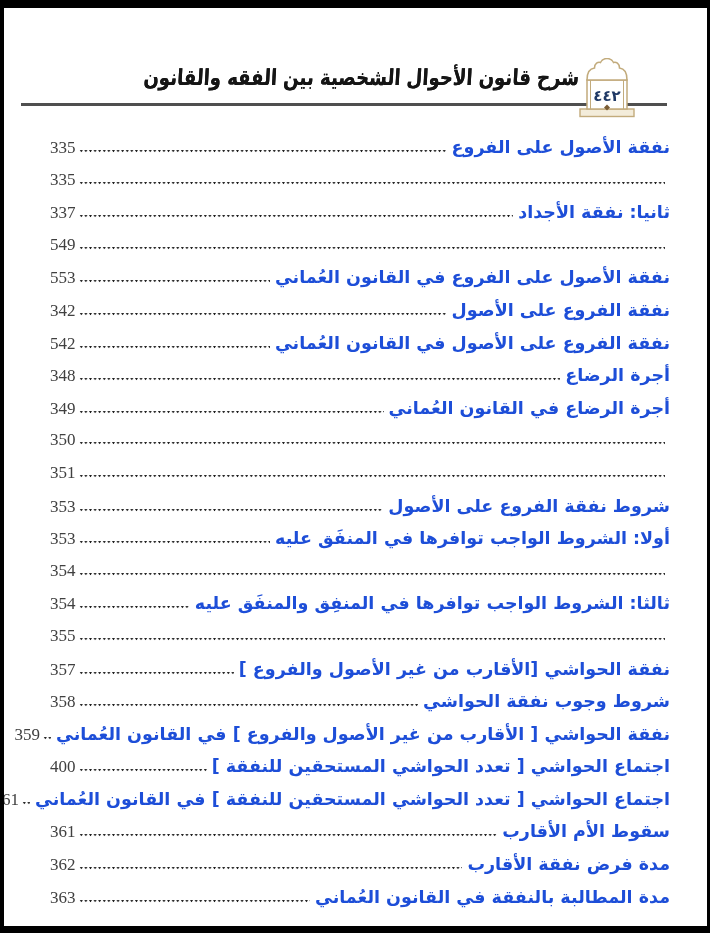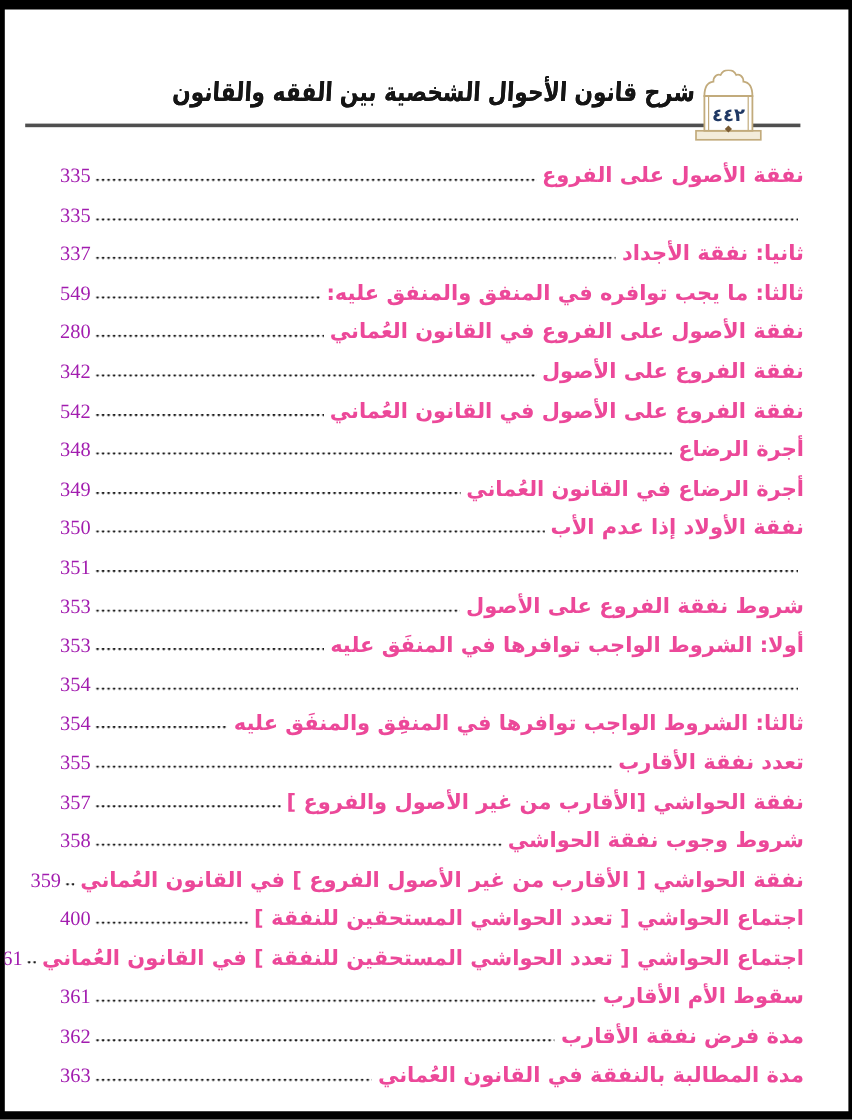--- a/index.html
+++ b/index.html
@@ -53,41 +53,41 @@
   .toc-row {
     display: flex;
     align-items: baseline;
     height: 32.6px;
   }
   .toc-entry-title {
     font-family: "DejaVu Sans", sans-serif;
     font-weight: bold;
     font-size: 17.5px;
     line-height: 32.6px;
-    color: #ec4899;
+    color: #1d4ed8;
     white-space: nowrap;
     transform: scaleY(1.0);
   }
   .dot-leader {
     flex: 1 1 auto;
     min-width: 8px;
     height: 3px;
     margin: 0 5px 0 3px;
     background-image: radial-gradient(circle, #1c1c1c 1.05px, transparent 1.3px);
     background-size: 4.6px 4.6px;
     background-repeat: repeat-x;
     background-position: 0 100%;
   }
   .toc-entry-page {
     direction: ltr;
     unicode-bidi: embed;
     font-family: "Liberation Serif", serif;
     font-size: 17px;
     line-height: 32.6px;
-    color: #a21caf;
+    color: #404040;
     white-space: nowrap;
   }
 </style>
 </head>
 <body>
 
 <div class="page">
 
   <div class="header">
     <div class="book-title">شرح قانون الأحوال الشخصية بين الفقه والقانون</div>
@@ -124,29 +124,28 @@
       <span class="toc-entry-page">335</span>
     </div>
 
     <div class="toc-row">
       <span class="toc-entry-title">ثانيا: نفقة الأجداد</span>
       <span class="dot-leader"></span>
       <span class="toc-entry-page">337</span>
     </div>
 
     <div class="toc-row">
-      <span class="toc-entry-title">ثالثا: ما يجب توافره في المنفق والمنفق عليه:</span>
       <span class="dot-leader"></span>
       <span class="toc-entry-page">549</span>
     </div>
 
     <div class="toc-row">
       <span class="toc-entry-title">نفقة الأصول على الفروع في القانون العُماني</span>
       <span class="dot-leader"></span>
-      <span class="toc-entry-page">280</span>
+      <span class="toc-entry-page">553</span>
     </div>
 
     <div class="toc-row">
       <span class="toc-entry-title">نفقة الفروع على الأصول</span>
       <span class="dot-leader"></span>
       <span class="toc-entry-page">342</span>
     </div>
 
     <div class="toc-row">
       <span class="toc-entry-title">نفقة الفروع على الأصول في القانون العُماني</span>
@@ -160,21 +159,20 @@
       <span class="toc-entry-page">348</span>
     </div>
 
     <div class="toc-row">
       <span class="toc-entry-title">أجرة الرضاع في القانون العُماني</span>
       <span class="dot-leader"></span>
       <span class="toc-entry-page">349</span>
     </div>
 
     <div class="toc-row">
-      <span class="toc-entry-title">نفقة الأولاد إذا عدم الأب</span>
       <span class="dot-leader"></span>
       <span class="toc-entry-page">350</span>
     </div>
 
     <div class="toc-row">
       <span class="dot-leader"></span>
       <span class="toc-entry-page">351</span>
     </div>
 
     <div class="toc-row">
@@ -194,39 +192,38 @@
       <span class="toc-entry-page">354</span>
     </div>
 
     <div class="toc-row">
       <span class="toc-entry-title">ثالثا: الشروط الواجب توافرها في المنفِق والمنفَق عليه</span>
       <span class="dot-leader"></span>
       <span class="toc-entry-page">354</span>
     </div>
 
     <div class="toc-row">
-      <span class="toc-entry-title">تعدد نفقة الأقارب</span>
       <span class="dot-leader"></span>
       <span class="toc-entry-page">355</span>
     </div>
 
     <div class="toc-row">
       <span class="toc-entry-title">نفقة الحواشي [الأقارب من غير الأصول والفروع ]</span>
       <span class="dot-leader"></span>
       <span class="toc-entry-page">357</span>
     </div>
 
     <div class="toc-row">
       <span class="toc-entry-title">شروط وجوب نفقة الحواشي</span>
       <span class="dot-leader"></span>
       <span class="toc-entry-page">358</span>
     </div>
 
     <div class="toc-row">
-      <span class="toc-entry-title">نفقة الحواشي [ الأقارب من غير الأصول الفروع ] في القانون العُماني</span>
+      <span class="toc-entry-title">نفقة الحواشي [ الأقارب من غير الأصول والفروع ] في القانون العُماني</span>
       <span class="dot-leader"></span>
       <span class="toc-entry-page">359</span>
     </div>
 
     <div class="toc-row">
       <span class="toc-entry-title">اجتماع الحواشي [ تعدد الحواشي المستحقين للنفقة ]</span>
       <span class="dot-leader"></span>
       <span class="toc-entry-page">400</span>
     </div>
 

